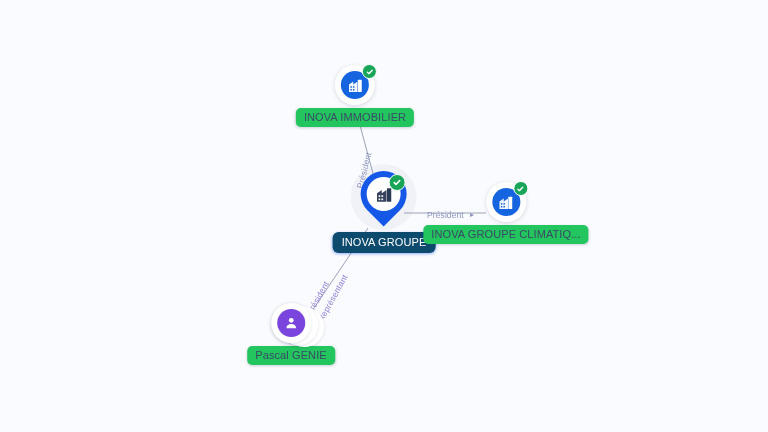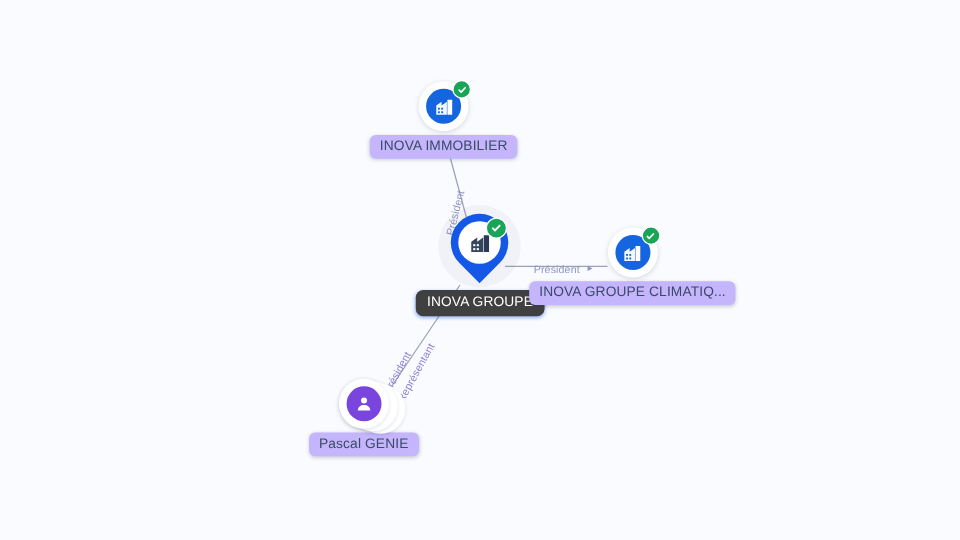--- a/index.html
+++ b/index.html
@@ -163,30 +163,30 @@
     display: flex;
     align-items: center;
     justify-content: center;
   }
 
   
   .label {
     margin-top: 3px;
     padding: 3px 8px 4px 8px;
     border-radius: 5px;
-    background: #c4b5fd;
+    background: #22c55e;
     color: #3b4a66;
     font-size: 11px;
     line-height: 12px;
     letter-spacing: 0.1px;
     white-space: nowrap;
     box-shadow: 0 1px 3px rgba(40,55,90,0.22);
   }
   .label.selected {
-    background: #404040;
+    background: #0c4a6e;
     color: #ffffff;
     border-radius: 6px;
     padding: 4px 9px 5px 9px;
     font-size: 11px;
     box-shadow: 0 1px 3px rgba(21,88,232,0.45);
   }
 
   
   .edge-label {
     position: absolute;

